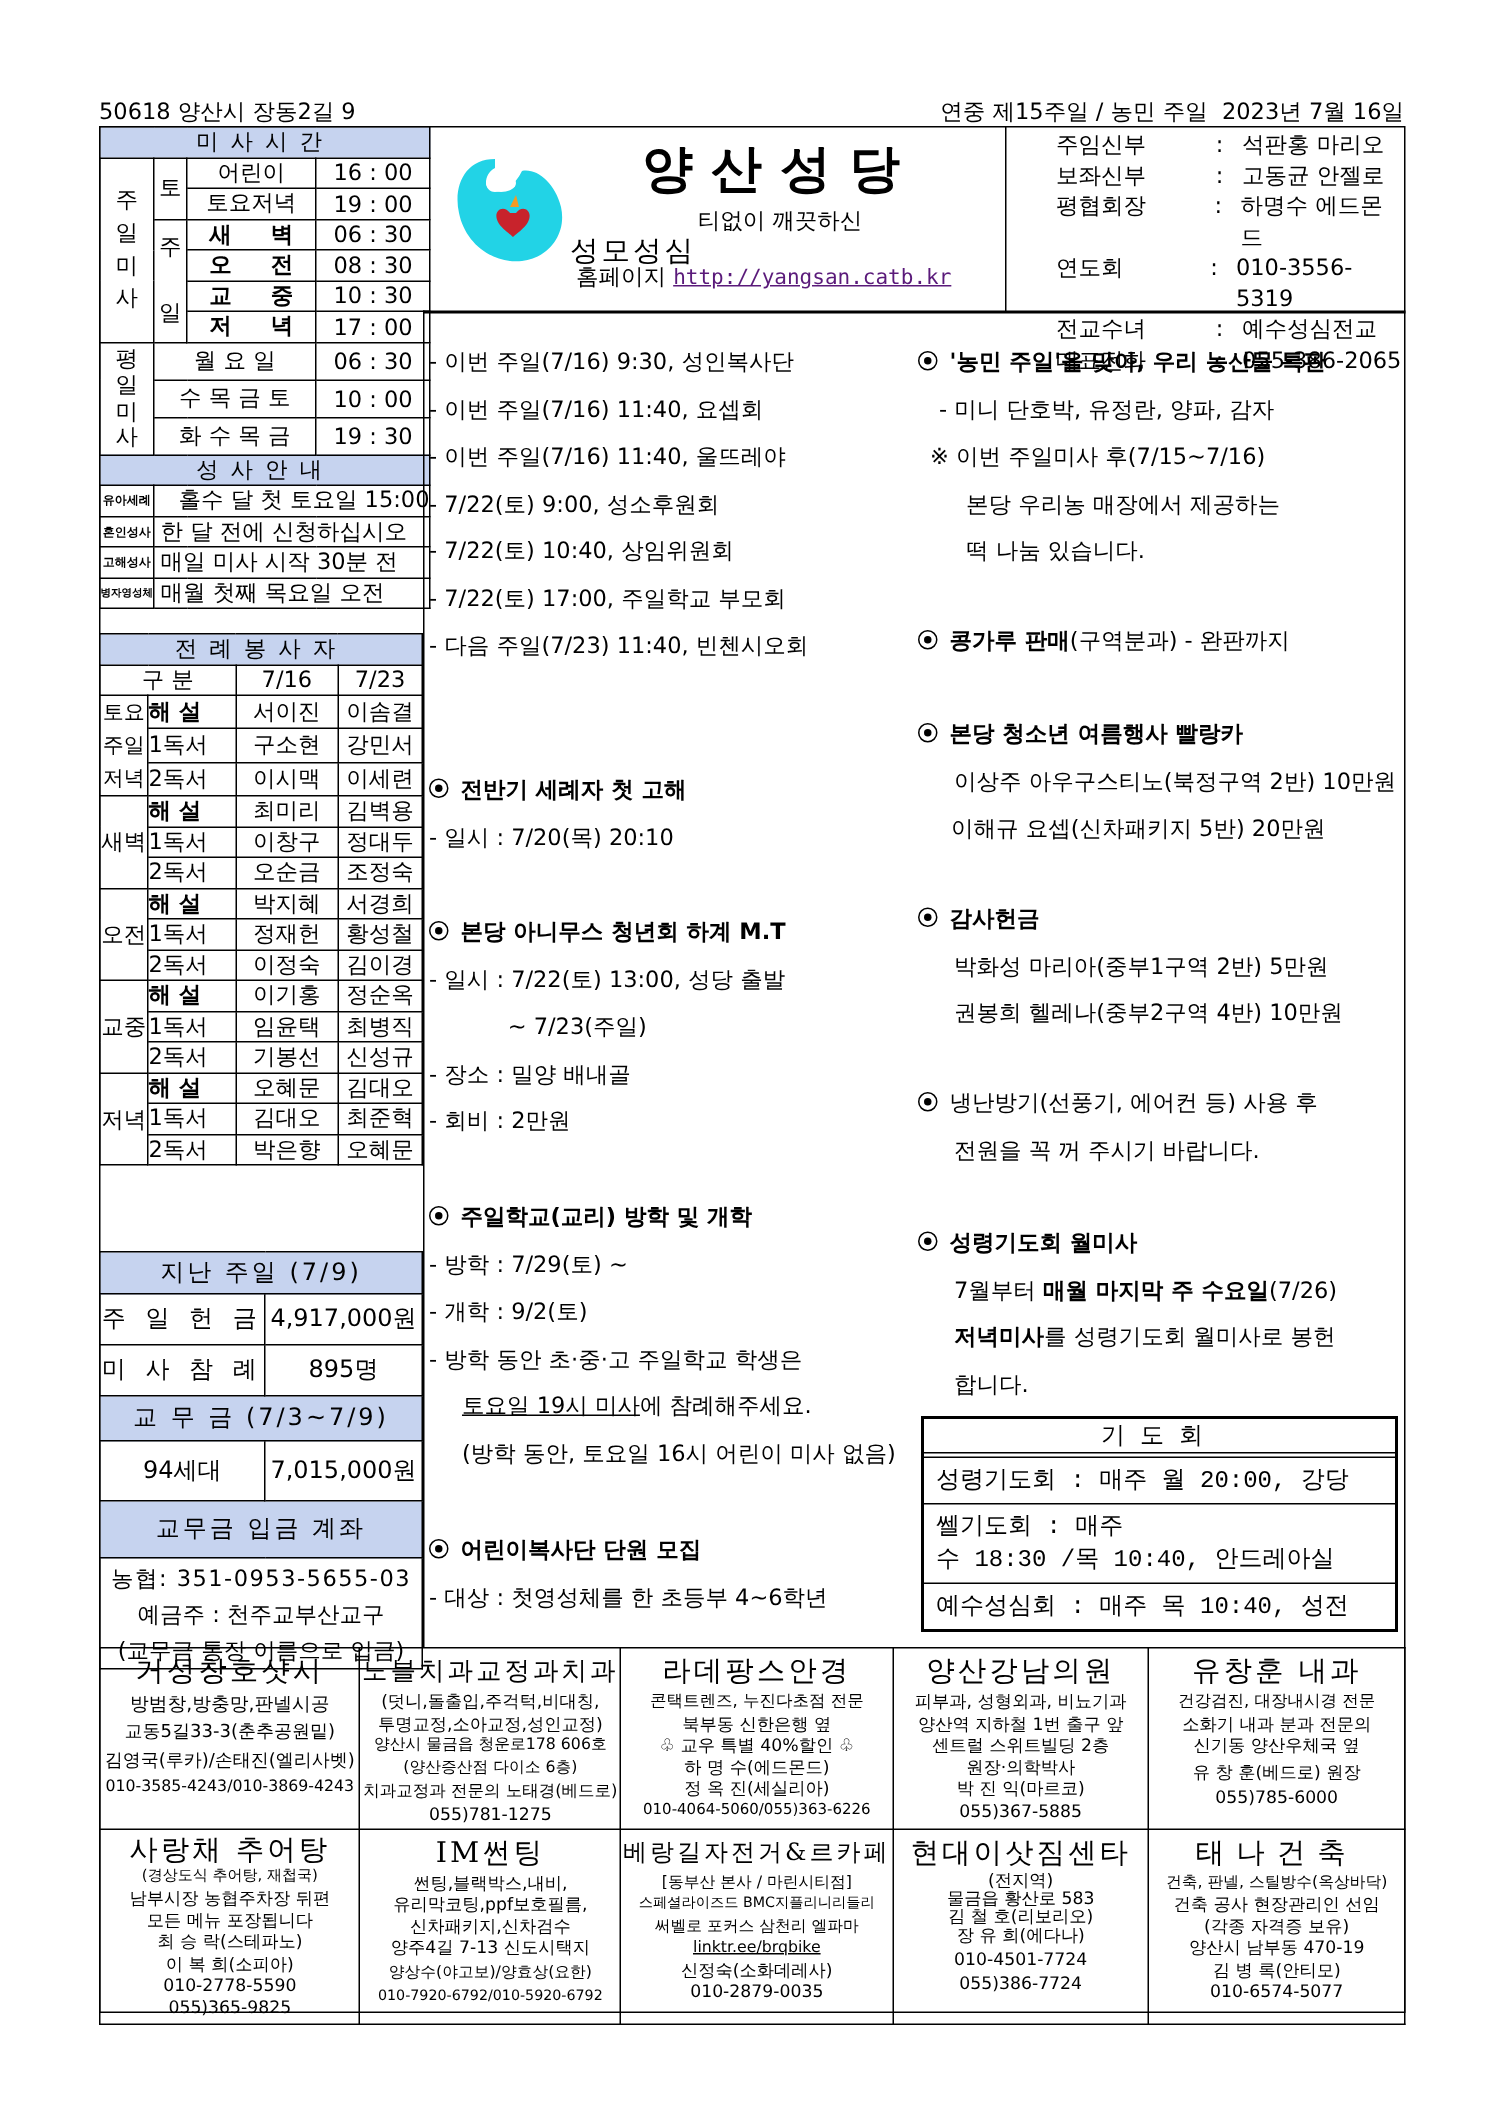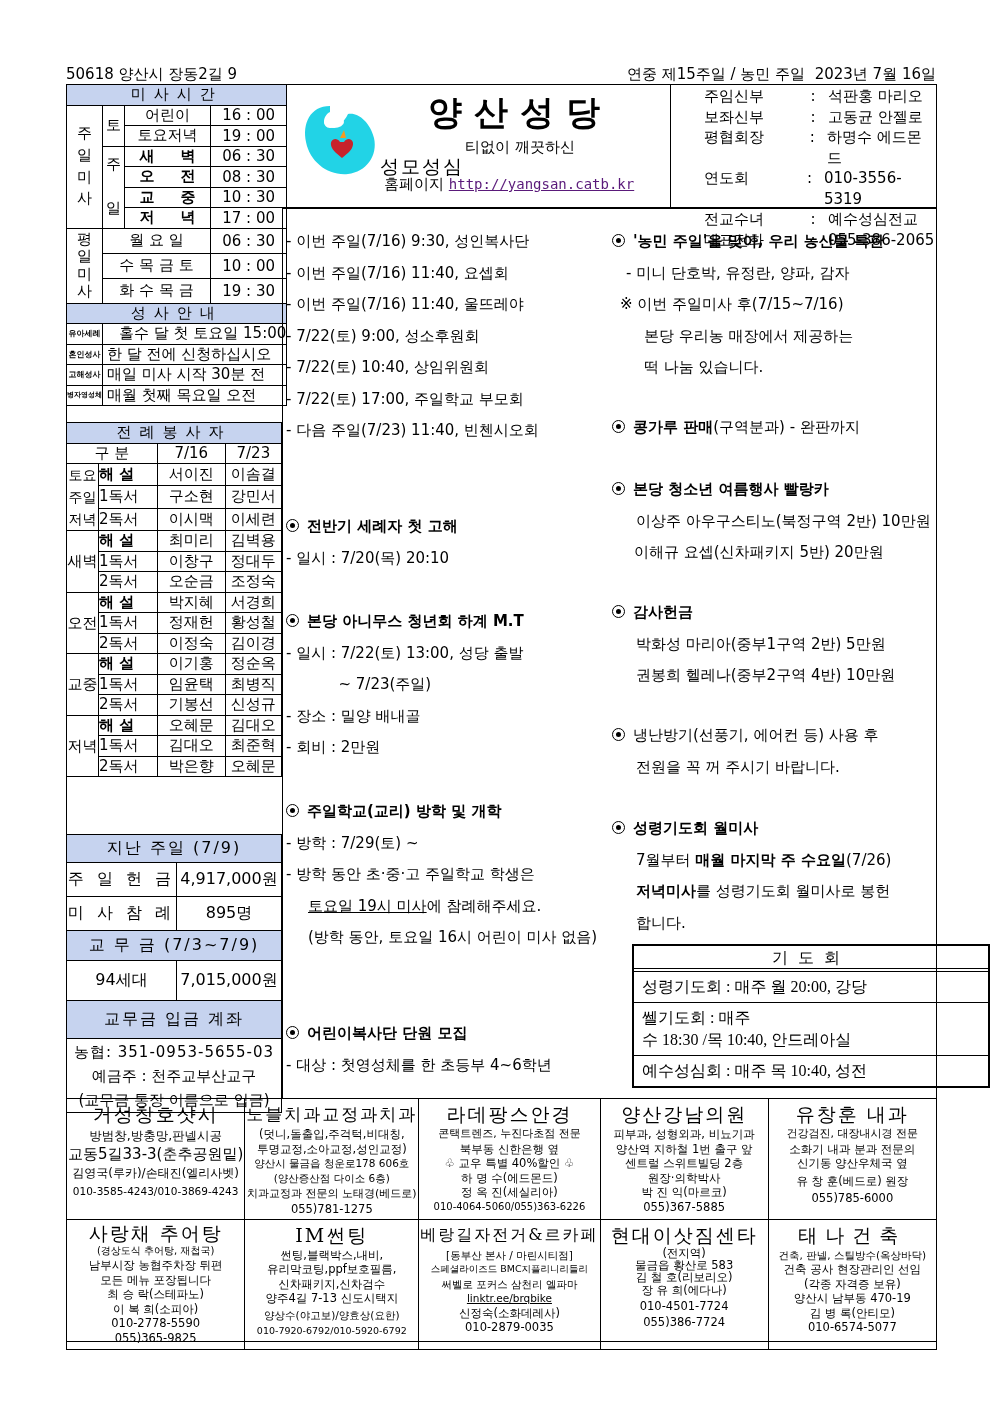--- a/index.html
+++ b/index.html
@@ -31,21 +31,21 @@
   .vline { background: #000; }
 
   
   .notice { font-size: 15px; line-height: 31.5px; white-space: nowrap; }
   .notice .h { font-weight: bold; }
   .bullet { display: inline-block; width: 13px; height: 13px; border: 1.5px solid #000; border-radius: 50%; position: relative; vertical-align: -1px; margin-right: 8px; }
   .bullet::after { content: ""; position: absolute; left: 2.5px; top: 2.5px; width: 5px; height: 5px; background: #000; border-radius: 50%; }
   .u { text-decoration: underline; }
 
   
-  .prayer { top: 944px; left: 614px; width: 358px; border: 2px solid #000; font-size: 16px; font-family: Liberation Serif, serif; margin-left: 18px; }
+  .prayer { top: 944px; left: 614px; width: 318px; border: 2px solid #000; font-size: 16px; font-family: Liberation Mono, monospace; }
   .prayer .ph { text-align: center; border-bottom: 4px double #000; height: 26px; line-height: 24px; letter-spacing: 10px; }
   .prayer .pr { padding: 4px 8px; border-bottom: 1px solid #000; line-height: 22px; }
   .prayer .pr:last-child { border-bottom: none; }
 
   
   .ads { position: absolute; top: 1098px; left: 66px; width: 871px; border-collapse: collapse; }
   .ads td { border: 1px solid #000; vertical-align: top; text-align: center; width: 174px; padding: 2px 1px; overflow: hidden; }
   .ad-title { font-size: 19px; font-family: "DejaVu Serif", serif; letter-spacing: 2px; line-height: 26px; white-space: nowrap; }
   .ad-line { font-size: 11.5px; line-height: 14.5px; white-space: nowrap; }
   .ad-link { text-decoration: underline; }
@@ -324,20 +324,21 @@
 <div class="abs notice" style="top:606px;left:286px">
   <div class="h"><span class="bullet"></span><span>본당 아니무스 청년회 하계 M.T</span></div>
   <div>- 일시 : 7/22(토) 13:00, 성당 출발</div>
   <div style="white-space:pre">           ~ 7/23(주일)</div>
   <div>- 장소 : 밀양 배내골</div>
   <div>- 회비 : 2만원</div>
 </div>
 <div class="abs notice" style="top:796px;left:286px">
   <div class="h"><span class="bullet"></span><span>주일학교(교리) 방학 및 개학</span></div>
   <div>- 방학 : 7/29(토) ~</div>
+  <div>- 개학 : 9/2(토)</div>
   <div>- 방학 동안 초·중·고 주일학교 학생은</div>
   <div style="padding-left:22px"><span class="u">토요일 19시 미사</span><span>에 참례해주세요.</span></div>
   <div style="padding-left:22px">(방학 동안, 토요일 16시 어린이 미사 없음)</div>
 </div>
 <div class="abs notice" style="top:1018px;left:286px">
   <div class="h"><span class="bullet"></span><span>어린이복사단 단원 모집</span></div>
   <div>- 대상 : 첫영성체를 한 초등부 4~6학년</div>
 </div>
 
 <div class="abs notice" style="top:226px;left:612px">
@@ -380,21 +381,21 @@
     </div>
   <div class="pr">예수성심회 : 매주 목 10:40, 성전</div>
 </div>
 
 <table class="ads">
   <tbody>
       <tr style="height:114px">
     <td>
       <div class="ad-title">거성창호샷시</div>
       <div class="ad-line" style="font-size:12.5px;line-height:18px">방범창,방충망,판넬시공</div>
-      <div class="ad-line" style="font-size:15px;line-height:18px">교동5길33-3(춘추공원밑)</div>
+      <div class="ad-line" style="font-size:12px;line-height:18px">교동5길33-3(춘추공원밑)</div>
       <div class="ad-line" style="font-size:12px;line-height:20px">김영국(루카)/손태진(엘리사벳)</div>
       <div class="ad-line" style="font-size:10.5px;line-height:16px">010-3585-4243/010-3869-4243</div>
     </td>
     <td>
       <div class="ad-title" style="font-size:17px">노블치과교정과치과</div>
       <div class="ad-line">(덧니,돌출입,주걱턱,비대칭,</div>
       <div class="ad-line">투명교정,소아교정,성인교정)</div>
       <div class="ad-line" style="font-size:10.5px">양산시 물금읍 청운로178 606호</div>
       <div class="ad-line" style="font-size:10.5px">(양산증산점 다이소 6층)</div>
       <div class="ad-line" style="font-size:11px;line-height:17px">치과교정과 전문의 노태경(베드로)</div>

